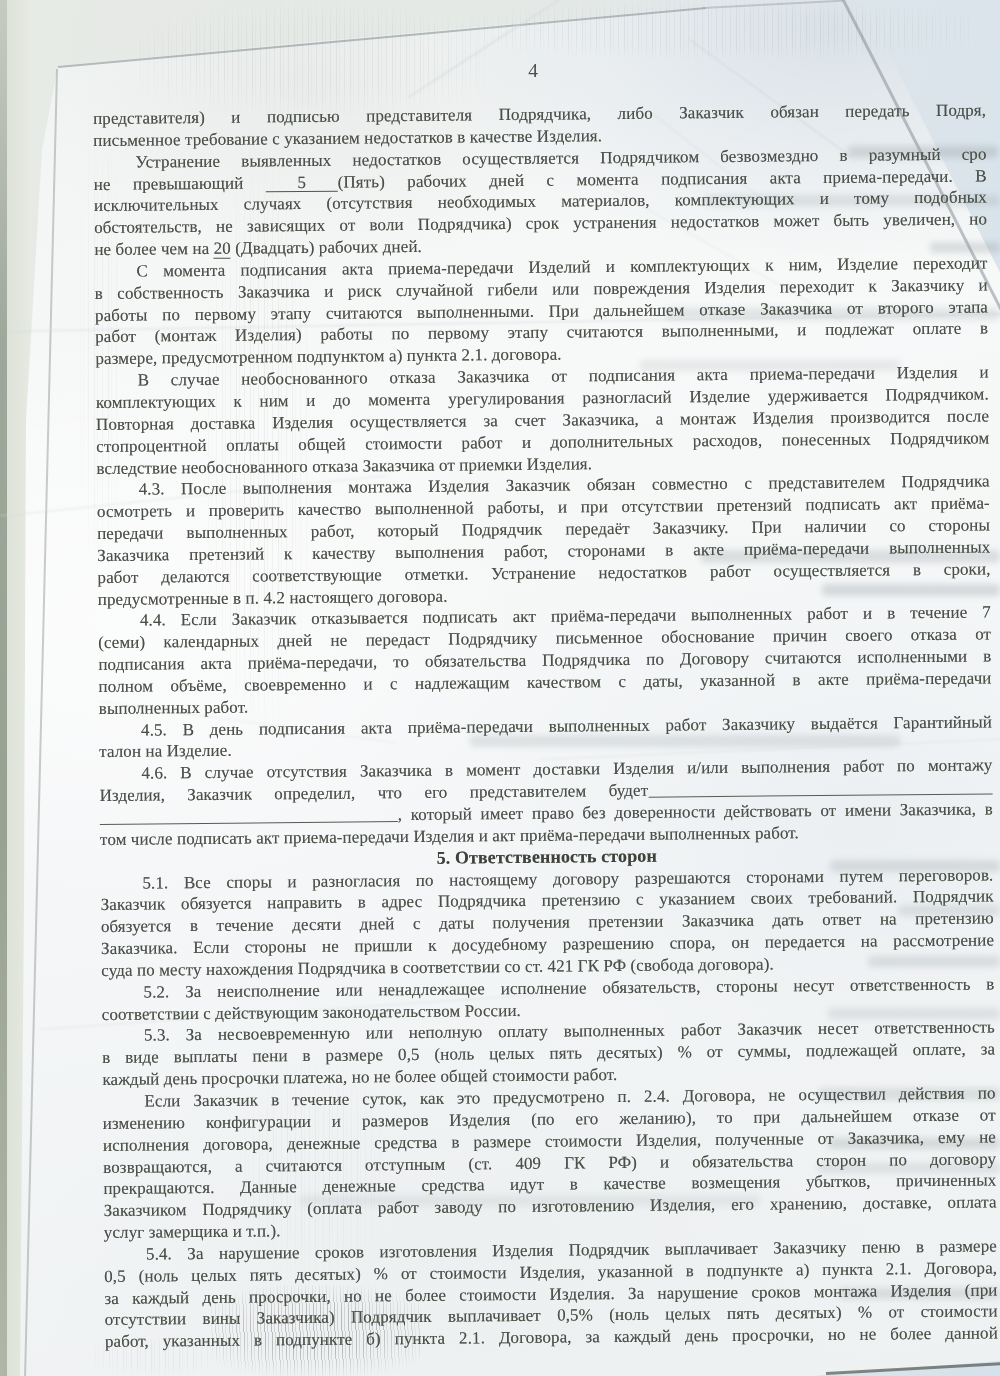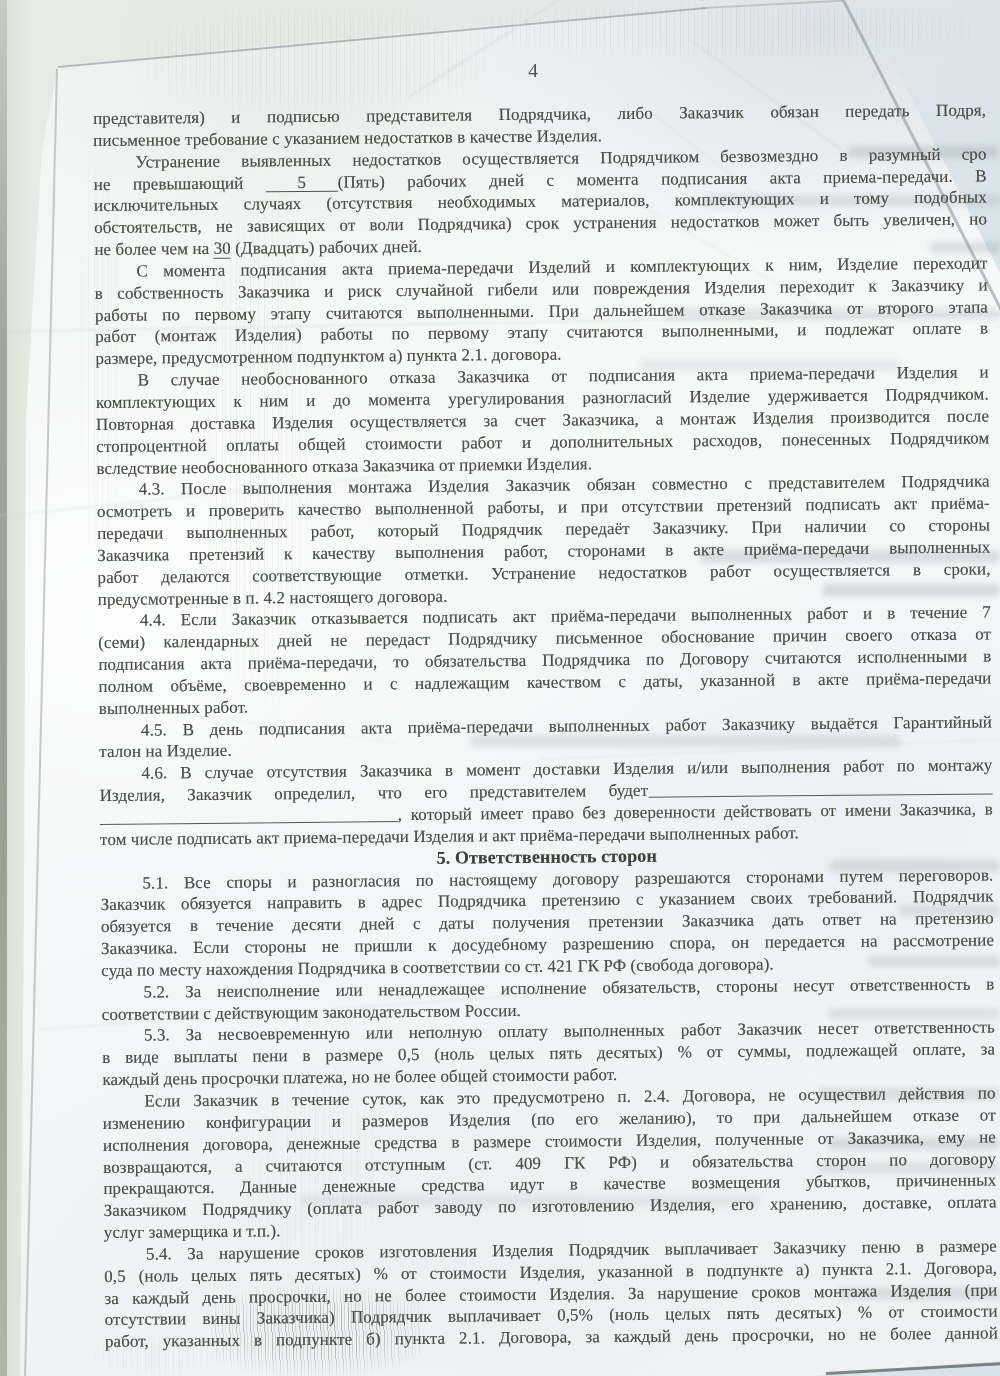--- a/index.html
+++ b/index.html
@@ -93,21 +93,21 @@
 
   <div class="pagenum">4</div>
 
   <div class="doc-lines">
       <div class="line"><span>представителя) и подписью представителя Подрядчика, либо Заказчик обязан передать Подря,</span></div>
       <div class="line short"><span>письменное требование с указанием недостатков в качестве Изделия.</span></div>
       <div class="line first"><span>Устранение выявленных недостатков осуществляется Подрядчиком безвозмездно в разумный сро</span></div>
       <div class="line"><span>не превышающий </span><span class="ublank" style="width: 72px;">5</span><span>(Пять) рабочих дней с момента подписания акта приема-передачи. В</span></div>
       <div class="line"><span>исключительных случаях (отсутствия необходимых материалов, комплектующих и тому подобных</span></div>
       <div class="line"><span>обстоятельств, не зависящих от воли Подрядчика) срок устранения недостатков может быть увеличен, но</span></div>
-      <div class="line short"><span>не более чем на </span><span class="utext">30</span><span> (Двадцать) рабочих дней.</span></div>
+      <div class="line short"><span>не более чем на </span><span class="utext">20</span><span> (Двадцать) рабочих дней.</span></div>
       <div class="line first"><span>С момента подписания акта приема-передачи Изделий и комплектующих к ним, Изделие переходит</span></div>
       <div class="line"><span>в собственность Заказчика и риск случайной гибели или повреждения Изделия переходит к Заказчику и</span></div>
       <div class="line"><span>работы по первому этапу считаются выполненными. При дальнейшем отказе Заказчика от второго этапа</span></div>
       <div class="line"><span>работ (монтаж Изделия) работы по первому этапу считаются выполненными, и подлежат оплате в</span></div>
       <div class="line short"><span>размере, предусмотренном подпунктом а) пункта 2.1. договора.</span></div>
       <div class="line first"><span>В случае необоснованного отказа Заказчика от подписания акта приема-передачи Изделия и</span></div>
       <div class="line"><span>комплектующих к ним и до момента урегулирования разногласий Изделие удерживается Подрядчиком.</span></div>
       <div class="line"><span>Повторная доставка Изделия осуществляется за счет Заказчика, а монтаж Изделия производится после</span></div>
       <div class="line"><span>стопроцентной оплаты общей стоимости работ и дополнительных расходов, понесенных Подрядчиком</span></div>
       <div class="line short"><span>вследствие необоснованного отказа Заказчика от приемки Изделия.</span></div>

